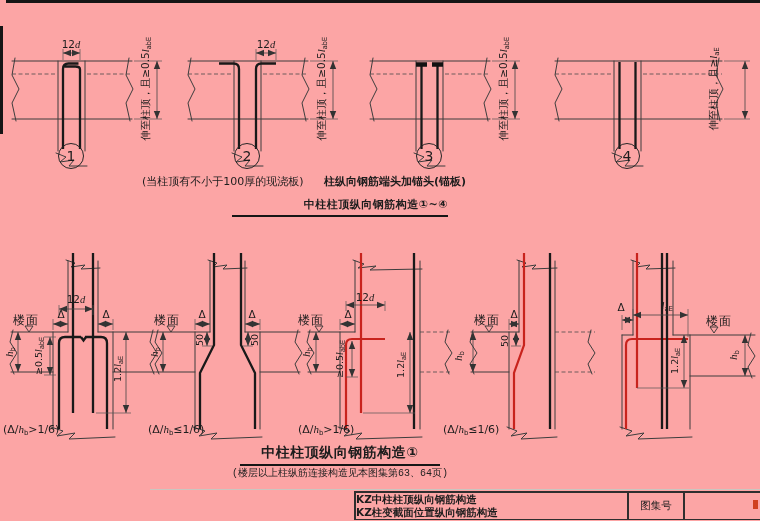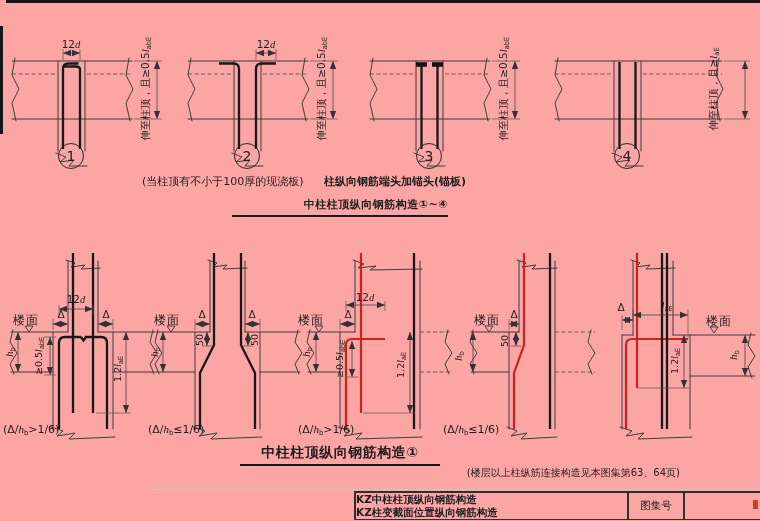--- a/index.html
+++ b/index.html
@@ -24,21 +24,21 @@
   .circ{position:absolute;width:24px;height:24px;border:1.6px solid #262626;border-radius:50%;
         text-align:center;line-height:24px;font-size:14px;background:transparent;}
   .cap{position:absolute;font-size:11px;text-align:left;white-space:nowrap;}
   .floor-lbl{position:absolute;font-size:12px;letter-spacing:1px;white-space:nowrap;}
   .small{font-size:9.5px;}
   #top-heading{position:absolute;left:232px;top:197px;width:216px;text-align:right;
        font-size:11px;font-weight:bold;border-bottom:2px solid #161616;padding-bottom:3px;letter-spacing:.5px;}
   #top-note{position:absolute;left:233px;top:223px;width:200px;font-size:10.5px;line-height:13.5px;}
   #bottom-heading{position:absolute;left:240px;top:444px;width:200px;text-align:center;
        font-size:14px;font-weight:bold;border-bottom:2px solid #161616;padding-bottom:2px;letter-spacing:.5px;}
-  #bottom-note{position:absolute;left:0;top:466px;width:680px;text-align:right;font-size:10px;color:#222;}
+  #bottom-note{position:absolute;left:0;top:466px;width:680px;text-align:center;font-size:10px;color:#222;font-family:Liberation Mono, monospace;}
   .tb-line{position:absolute;background:#2f2f2f;}
   #tb-text{position:absolute;left:356px;top:493px;width:269px;
        font-size:10.5px;line-height:12.5px;font-weight:bold;}
   #tb-atlas-label{position:absolute;left:629px;top:491px;width:54px;height:28px;line-height:28px;
        text-align:center;font-size:10.5px;}
   #tb-atlas-no{position:absolute;left:685px;top:491px;width:68px;height:28px;line-height:28px;
        text-align:center;font-size:13px;font-family:"Liberation Serif",serif;}
   .edge{position:absolute;background:#151515;}
 </style>
 </head>

